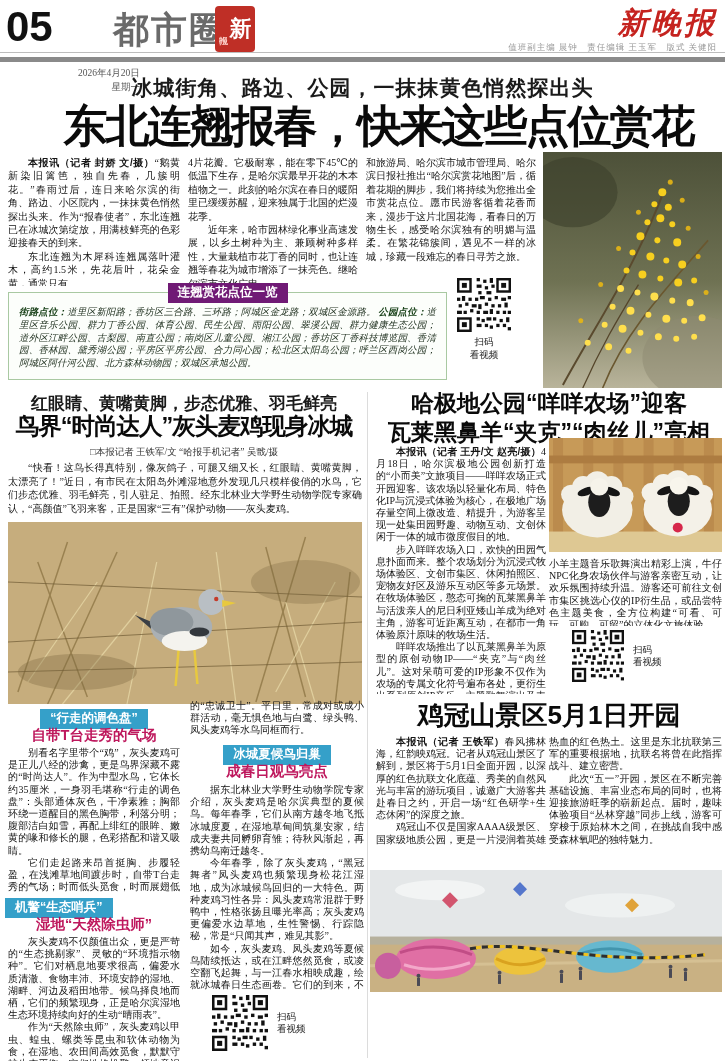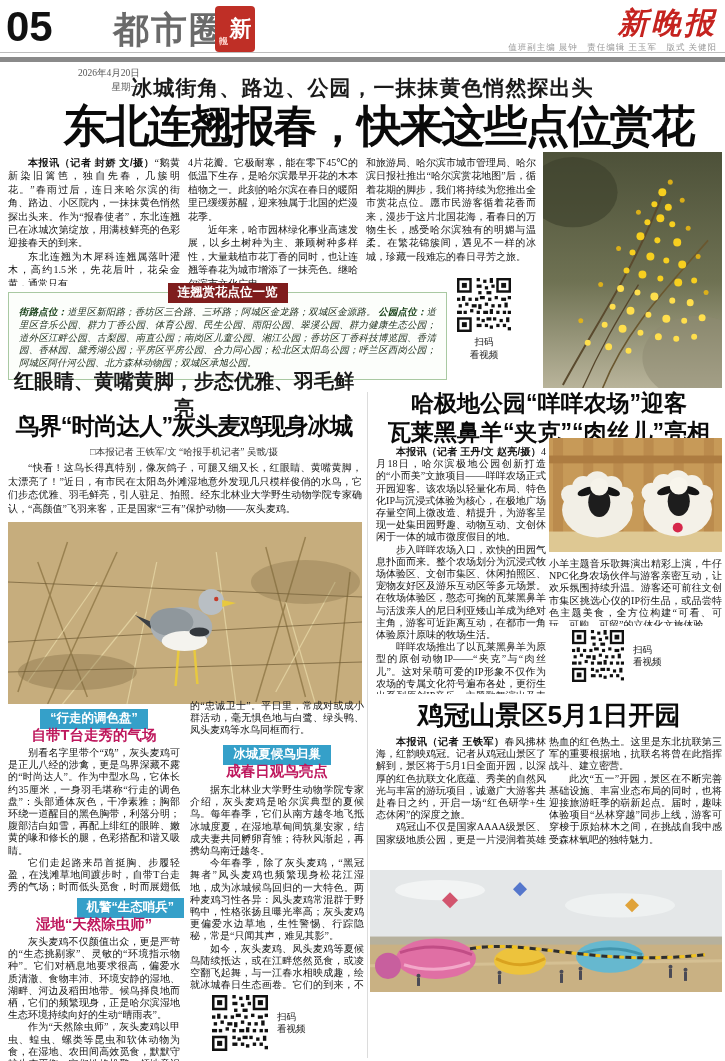--- a/index.html
+++ b/index.html
@@ -8,21 +8,21 @@
   .abs{position:absolute;}
   .bt{font-size:10px;line-height:12.2px;text-align:justify;color:#141414;overflow:hidden;}
   .bt p{margin:0;}
   .bt p.ind{text-indent:2em;}
   .bt-lead{font-size:10px;line-height:13.4px;}
   .dl{font-family:"Liberation Sans","DejaVu Sans",sans-serif;font-weight:bold;}
   .hl{font-family:"Liberation Sans","DejaVu Sans",sans-serif;font-weight:900;color:#0a0a0a;text-align:center;}
   .kick{font-family:"Liberation Sans","DejaVu Sans",sans-serif;font-weight:600;text-align:center;color:#1a1a1a;}
   .badge{display:inline-block;color:#fff;font:bold 12.5px/1 "Liberation Sans","DejaVu Sans",sans-serif;padding:3px 10px 4px;}
   .b-blue{background:#35a0c9;}
-  .b-green{background:#7f1d1d;}
+  .b-green{background:#701a75;}
   .subhead{font:bold 14.5px/1 "Liberation Sans","DejaVu Sans",sans-serif;text-align:center;color:#be185d;}
   .qrcap{font:9.5px/12.5px "Liberation Serif","DejaVu Serif",serif;text-align:center;color:#222;}
   .rule-thin{position:absolute;left:0;top:52px;width:725px;height:1px;background:#bdbdbd;}
   .rule-thick{position:absolute;left:0;top:57px;width:725px;height:5px;background:#8a8a8a;}
   .vdiv{position:absolute;left:367px;top:392px;width:1px;height:666px;background:#dcdcdc;}
   .pagenum{font:900 42px/1 "Liberation Sans","DejaVu Sans",sans-serif;color:#111;}
   .datetxt{font-size:9.5px;color:#555;margin-top:45px;}
   .section-title{font:900 36px/1 "Liberation Sans","DejaVu Sans",sans-serif;color:#6a6a6a;letter-spacing:2px;}
   .seal{width:40px;height:46px;background:#bf2f26;border-radius:4px;display:flex;align-items:center;justify-content:center;gap:2px;}
   .seal .side{writing-mode:vertical-rl;font-size:9px;color:#ffd9d2;line-height:1;}
@@ -227,21 +227,21 @@
         <use href="#qr"></use>
       </svg>
     <div class="qrcap">
       <div>扫码</div>
       <div>看视频</div>
     </div>
   </div>
 
   <div class="vdiv"></div>
 
-  <div class="abs kick" style="left:8px;top:368px;width:352px;font-size:20px">红眼睛、黄嘴黄脚，步态优雅、羽毛鲜亮</div>
+  <div class="abs kick" style="left:8px;top:392px;width:352px;font-size:17px">红眼睛、黄嘴黄脚，步态优雅、羽毛鲜亮</div>
   <div class="abs hl" style="left:8px;top:410px;width:352px;font-size:23.5px;letter-spacing:-1px">鸟界“时尚达人”灰头麦鸡现身冰城</div>
   <div class="abs byline" style="left:8px;top:446px;width:352px">□本报记者 王铁军/文 “哈报手机记者” 吴戬/摄</div>
   <div class="abs bt" style="left:8px;top:461px;width:354px;height:58px;font-size:10px;line-height:13.5px">
     <p class="ind">“快看！这鸟长得真特别，像灰鸽子，可腿又细又长，红眼睛、黄嘴黄脚，太漂亮了！”近日，有市民在太阳岛外滩湿地意外发现几只模样俊俏的水鸟，它们步态优雅、羽毛鲜亮，引人驻足、拍照。经东北林业大学野生动物学院专家确认，“高颜值”飞羽来客，正是国家“三有”保护动物——灰头麦鸡。</p>
   </div>
 
   <figure class="abs" style="left:8px;top:522px;width:354px;height:182px">
     <svg width="354" height="182" viewBox="0 0 357 182" preserveAspectRatio="none">
       <rect width="357" height="182" fill="#c6ad7d"></rect>
       <g stroke="#8f7746" stroke-width="1.5" opacity="0.8">
@@ -283,21 +283,21 @@
   </figure>
 
   <div class="abs" style="left:8px;top:708px;width:172px;text-align:center">
     <span class="badge b-blue">“行走的调色盘”</span>
   </div>
   <div class="abs subhead" style="left:8px;top:728px;width:172px">自带T台走秀的气场</div>
   <div class="abs bt" style="left:8px;top:747px;width:172px;height:146px">
     <p class="ind">别看名字里带个“鸡”，灰头麦鸡可是正儿八经的涉禽，更是鸟界深藏不露的“时尚达人”。作为中型水鸟，它体长约35厘米，一身羽毛堪称“行走的调色盘”：头部通体灰色，干净素雅；胸部环绕一道醒目的黑色胸带，利落分明；腹部洁白如雪，再配上绯红的眼眸、嫩黄的喙和修长的腿，色彩搭配和谐又吸睛。</p>
     <p class="ind">它们走起路来昂首挺胸、步履轻盈，在浅滩草地间踱步时，自带T台走秀的气场；时而低头觅食，时而展翅低飞，江面翻飞，为春日湿地增添了一抹灵动亮色。</p>
   </div>
-  <div class="abs" style="left:12px;top:897px;width:172px;text-align:right">
+  <div class="abs" style="left:5px;top:897px;width:172px;text-align:left">
     <span class="badge b-blue">机警“生态哨兵”</span>
   </div>
   <div class="abs subhead" style="left:8px;top:917px;width:172px">湿地“天然除虫师”</div>
   <div class="abs bt" style="left:8px;top:936px;width:172px;height:125px">
     <p class="ind">灰头麦鸡不仅颜值出众，更是严苛的“生态挑剔家”、灵敏的“环境指示物种”。它们对栖息地要求很高，偏爱水质清澈、食物丰沛、环境安静的湿地、湖畔、河边及稻田地带。候鸟择良地而栖，它们的频繁现身，正是哈尔滨湿地生态环境持续向好的生动“晴雨表”。</p>
     <p class="ind">作为“天然除虫师”，灰头麦鸡以甲虫、蝗虫、螺类等昆虫和软体动物为食，在湿地、农田间高效觅食，默默守护生态平衡。它们性格机警、领地意识极强，堪称湿地里</p>
   </div>
 
   <div class="abs bt" style="left:190px;top:700px;width:174px;height:40px">
     <p>的“忠诚卫士”。平日里，常成对或成小群活动，毫无惧色地与白鹭、绿头鸭、凤头麦鸡等水鸟同框而行。</p>

